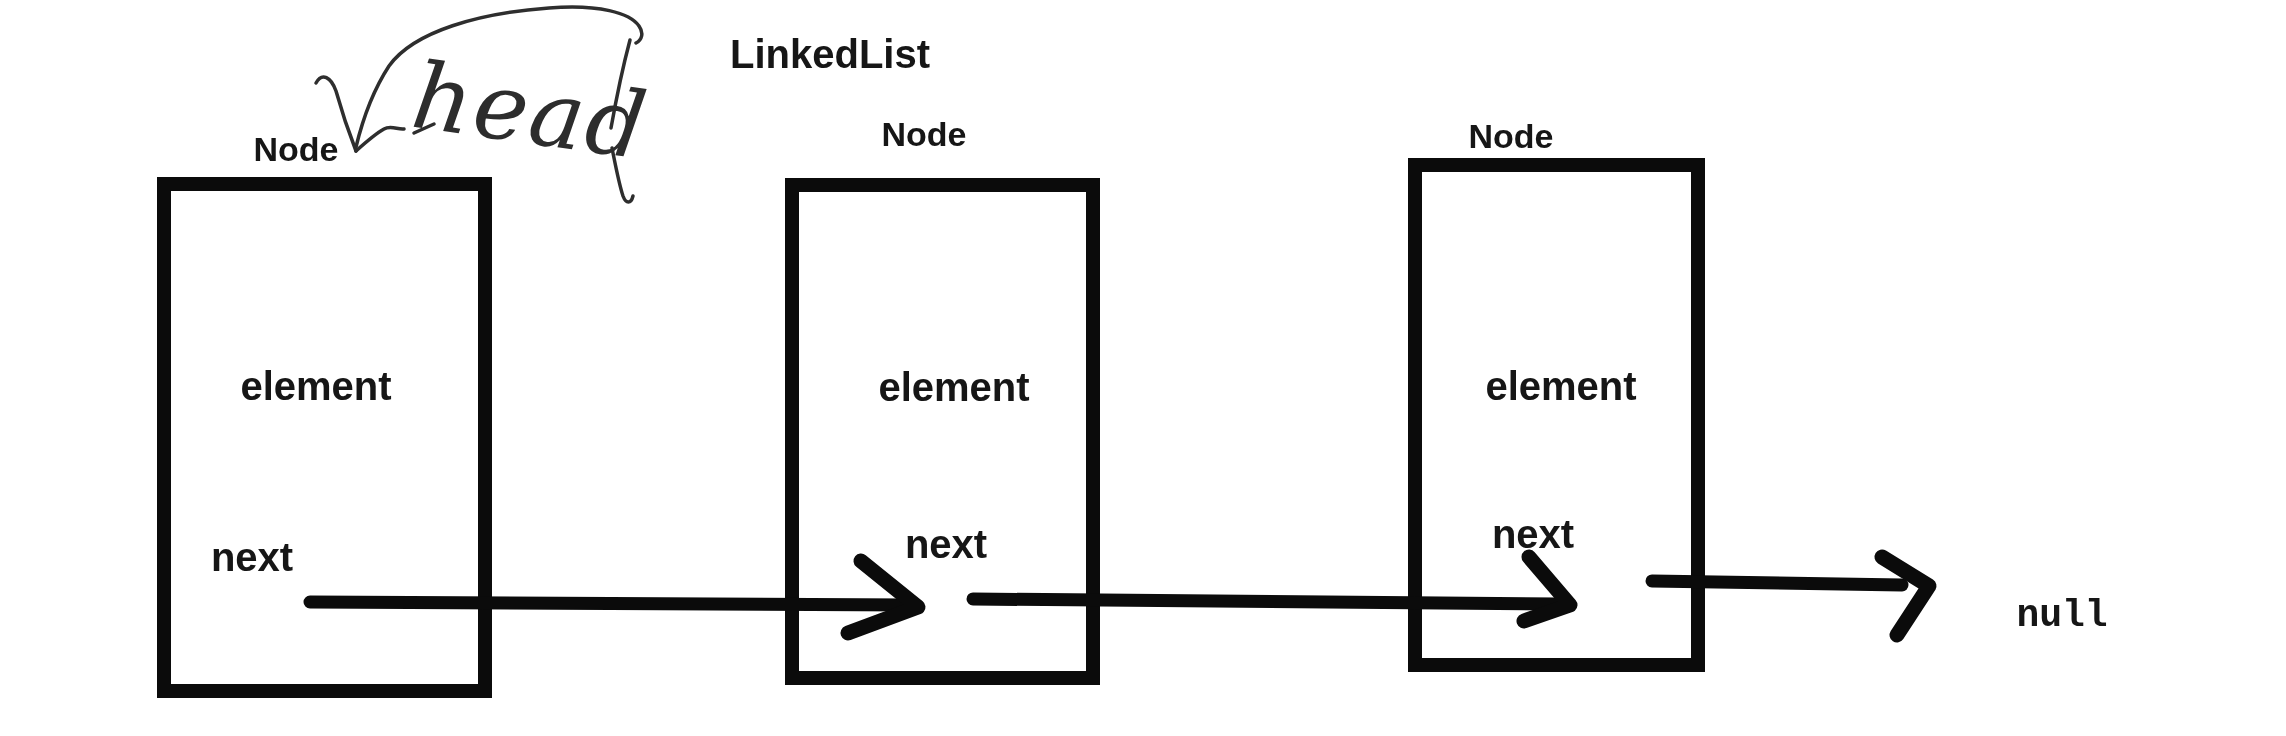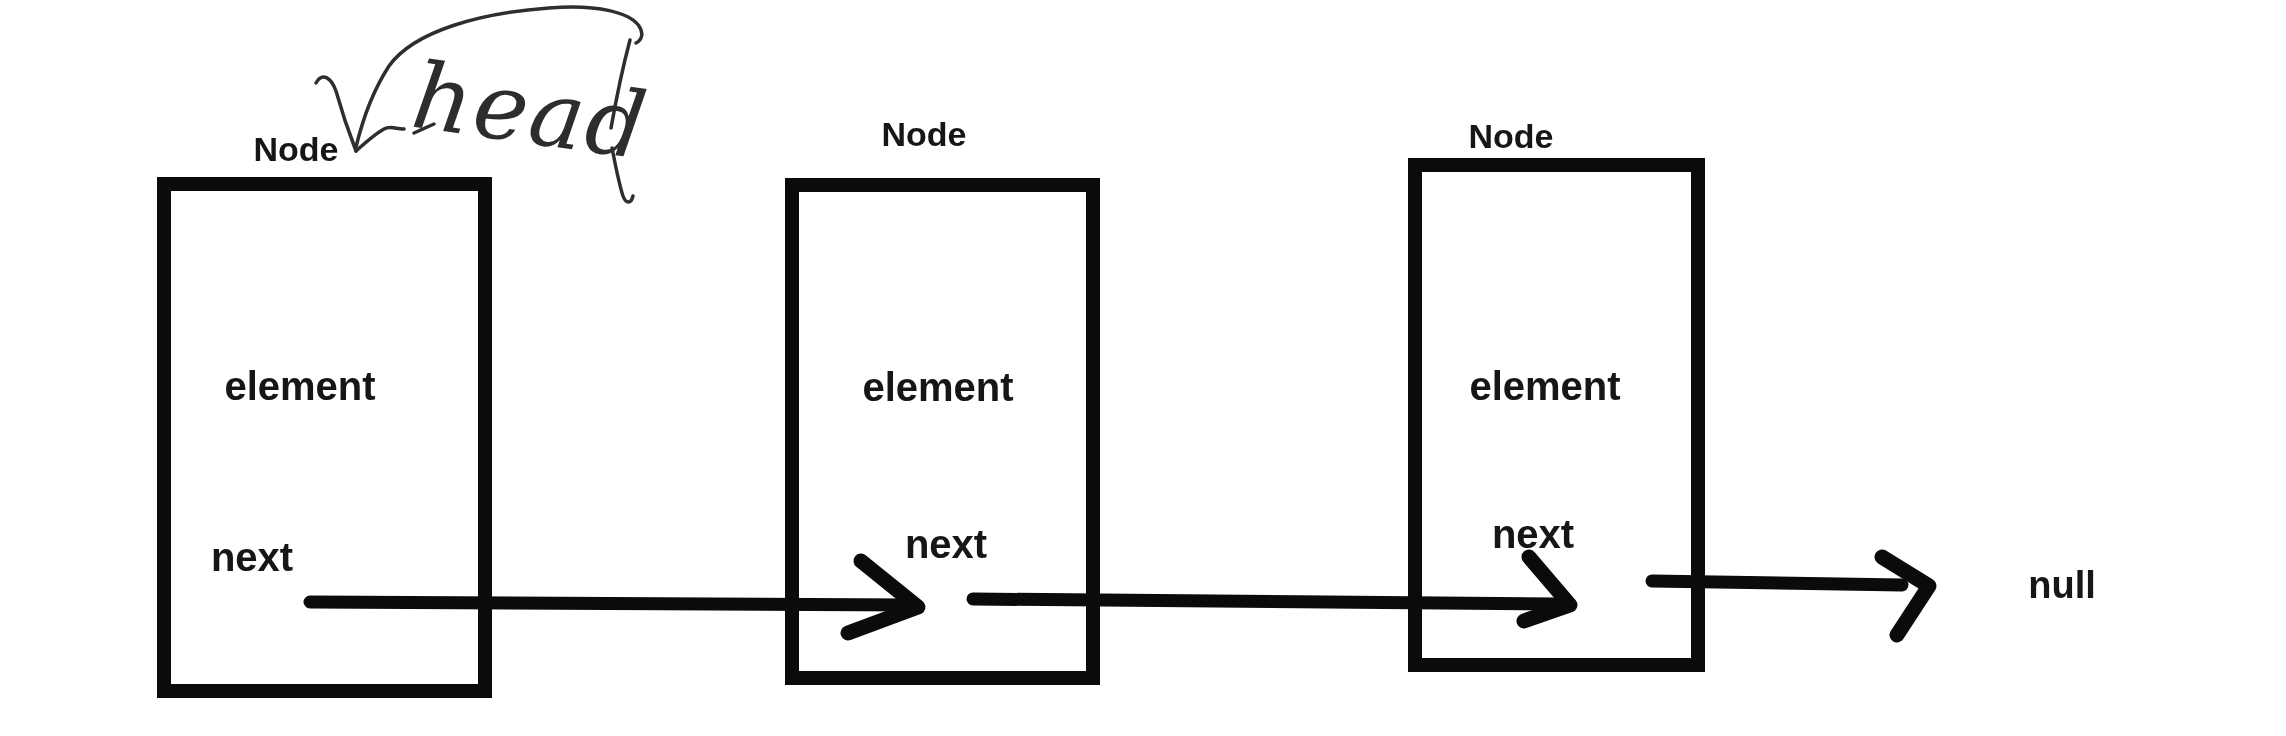--- a/index.html
+++ b/index.html
@@ -7,21 +7,21 @@
     position:relative;width:2286px;height:736px;background:#ffffff;
     overflow:hidden;font-family:"Liberation Sans",sans-serif;
   }
   .canvas svg{position:absolute;left:0;top:0;}
   .lbl{
     position:absolute;transform:translateX(-50%);
     font-weight:bold;color:#161616;white-space:nowrap;line-height:1;
   }
   .title-lbl{font-size:40px;}
   .node-lbl{font-size:34px;}
-  .element-lbl{font-size:40px;}
+  .element-lbl{font-size:40px;margin-left:16px;}
   .next-lbl{font-size:40px;}
   .null-lbl{font-size:38px;}
   .head-note{
     position:absolute;left:420px;top:50px;
     font-family:"DejaVu Serif",serif;font-style:italic;font-weight:normal;
     font-size:92px;line-height:1;color:#2d2d2d;white-space:nowrap;
     transform:rotate(8deg);transform-origin:left top;letter-spacing:2px;
   }
 </style>
 </head>
@@ -51,30 +51,31 @@
     <g fill="none" stroke="#2e2e2e" stroke-width="3.5" stroke-linecap="round" stroke-linejoin="round">
       <path d="M356 147 C363 118 372 92 389 66 C414 31 480 13 549 8 C599 4 630 13 639 26 C644 33 642 40 636 43"></path>
       <path d="M630 40 C622 70 616 100 611 128"></path>
       <path d="M316 83 C322 72 331 77 336 91 C341 109 349 133 356 151"></path>
       <path d="M356 151 C366 142 375 134 384 129 C391 125 398 130 404 129"></path>
       <path d="M414 133 L434 124"></path>
       <path d="M612 148 C616 168 619 184 623 196 C626 204 631 204 633 196"></path>
     </g>
   </svg>
 
+  <div class="lbl title-lbl" style="left:830px;top:34px;">LinkedList</div>
 
   <div class="head-note">head</div>
 
   <div class="lbl node-lbl" style="left:296px;top:132px;">Node</div>
   <div class="lbl element-lbl" style="left:300px;top:366px;">element</div>
   <div class="lbl next-lbl" style="left:252px;top:537px;">next</div>
 
   <div class="lbl node-lbl" style="left:924px;top:117px;">Node</div>
   <div class="lbl element-lbl" style="left:938px;top:367px;">element</div>
   <div class="lbl next-lbl" style="left:946px;top:524px;">next</div>
 
   <div class="lbl node-lbl" style="left:1511px;top:119px;">Node</div>
   <div class="lbl element-lbl" style="left:1545px;top:366px;">element</div>
   <div class="lbl next-lbl" style="left:1533px;top:514px;">next</div>
 
-  <div class="lbl null-lbl" style="left:2062px;top:566px;">null</div>
+  <div class="lbl null-lbl" style="left:2062px;top:597px;font-family:Liberation Mono, monospace;">null</div>
 
 </div>
 
 </body></html>

